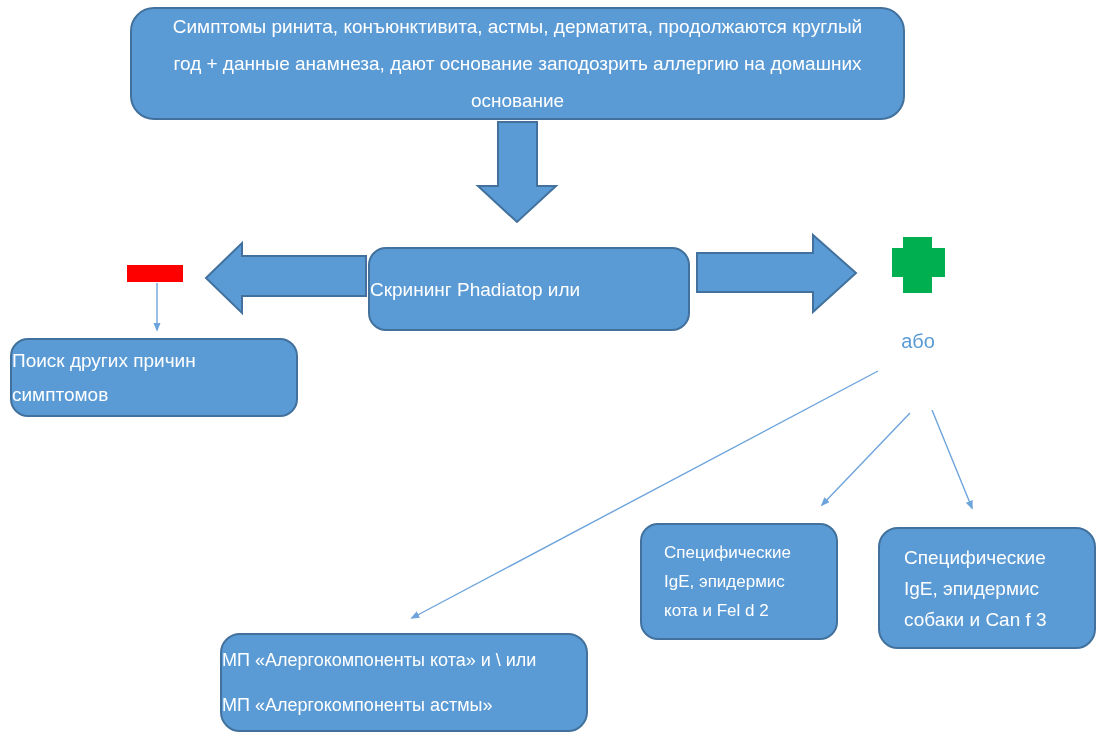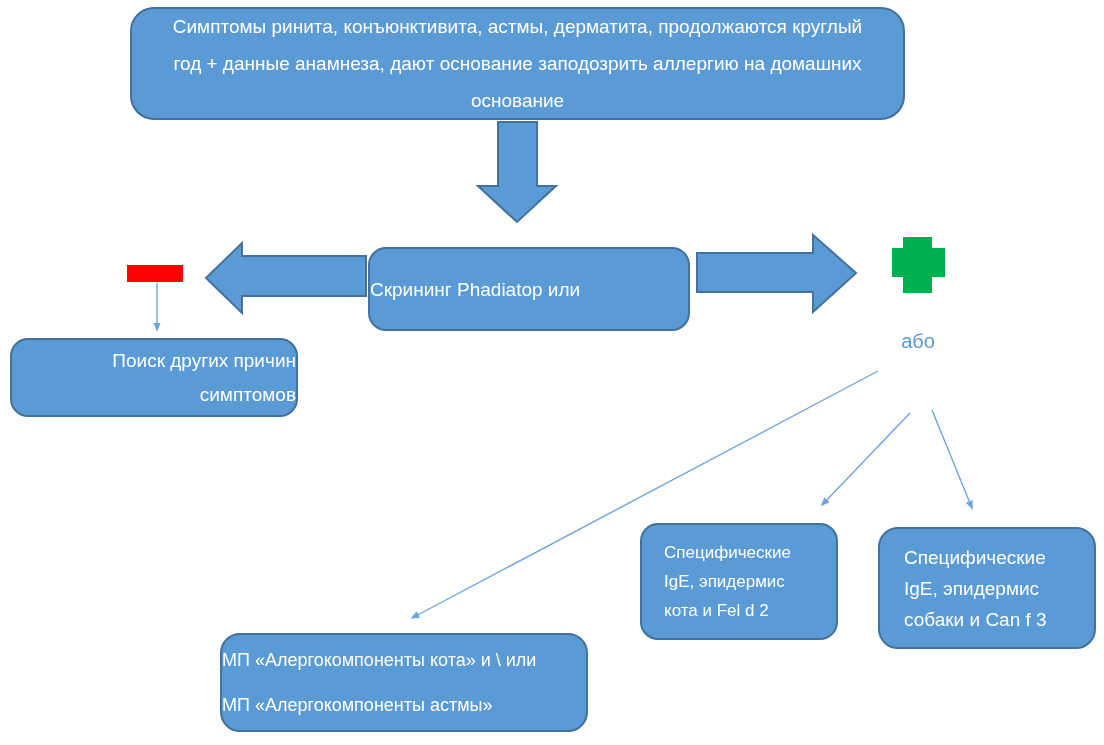--- a/index.html
+++ b/index.html
@@ -46,21 +46,21 @@
     left:368px;top:231px;width:322px;height:84px;
     border-radius:18px;
     font-size:19px;line-height:33px;
     text-align:left;
     margin-top:16px;
   }
   .node-other-causes{
     left:10px;top:338px;width:288px;height:79px;
     border-radius:18px;
     font-size:19px;line-height:34px;
-    text-align:right;
+    text-align:left;
   }
   .node-cat{
     left:640px;top:523px;width:198px;height:117px;
     border-radius:18px;
     font-size:17px;line-height:29px;
     text-align:left;
     padding-left:22px;
   }
   .node-dog{
     left:878px;top:527px;width:218px;height:122px;

